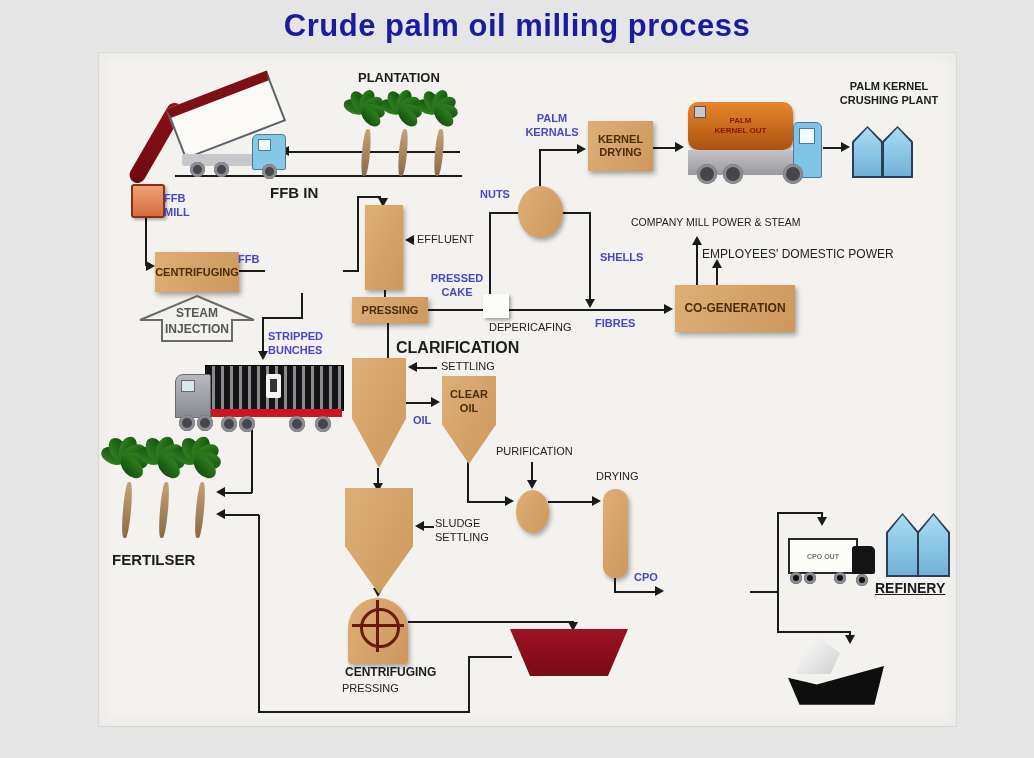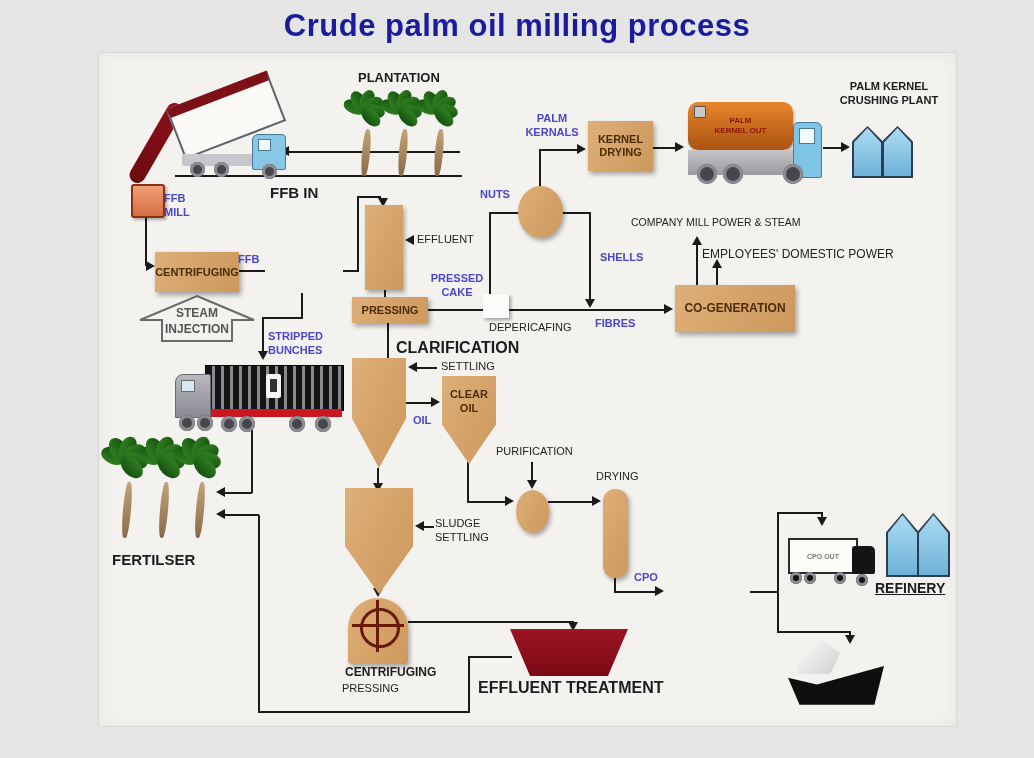--- a/index.html
+++ b/index.html
@@ -316,14 +316,13 @@
   <span class="lbl lt" style="left:441px;top:360px;">SETTLING</span>
   <span class="lbl blue" style="left:413px;top:414px;">OIL</span>
   <span class="lbl lt" style="left:496px;top:445px;">PURIFICATION</span>
   <span class="lbl lt" style="left:596px;top:470px;">DRYING</span>
   <span class="lbl lt" style="left:435px;top:517px;width:60px;">SLUDGE SETTLING</span>
   <span class="lbl blue" style="left:634px;top:571px;">CPO</span>
   <span class="lbl" style="left:875px;top:580px;font-size:14px;text-decoration:underline;">REFINERY</span>
   <span class="lbl" style="left:112px;top:551px;font-size:15px;">FERTILSER</span>
   <span class="lbl" style="left:333px;top:665px;font-size:12px;margin-left:12px;">CENTRIFUGING</span>
   <span class="lbl lt" style="left:342px;top:682px;">PRESSING</span>
-  <span class="lbl" style="left:478px;top:678px;font-size:16px;">EFFLUENT TREATMENT</span>
 </div>
 
 </body></html>

